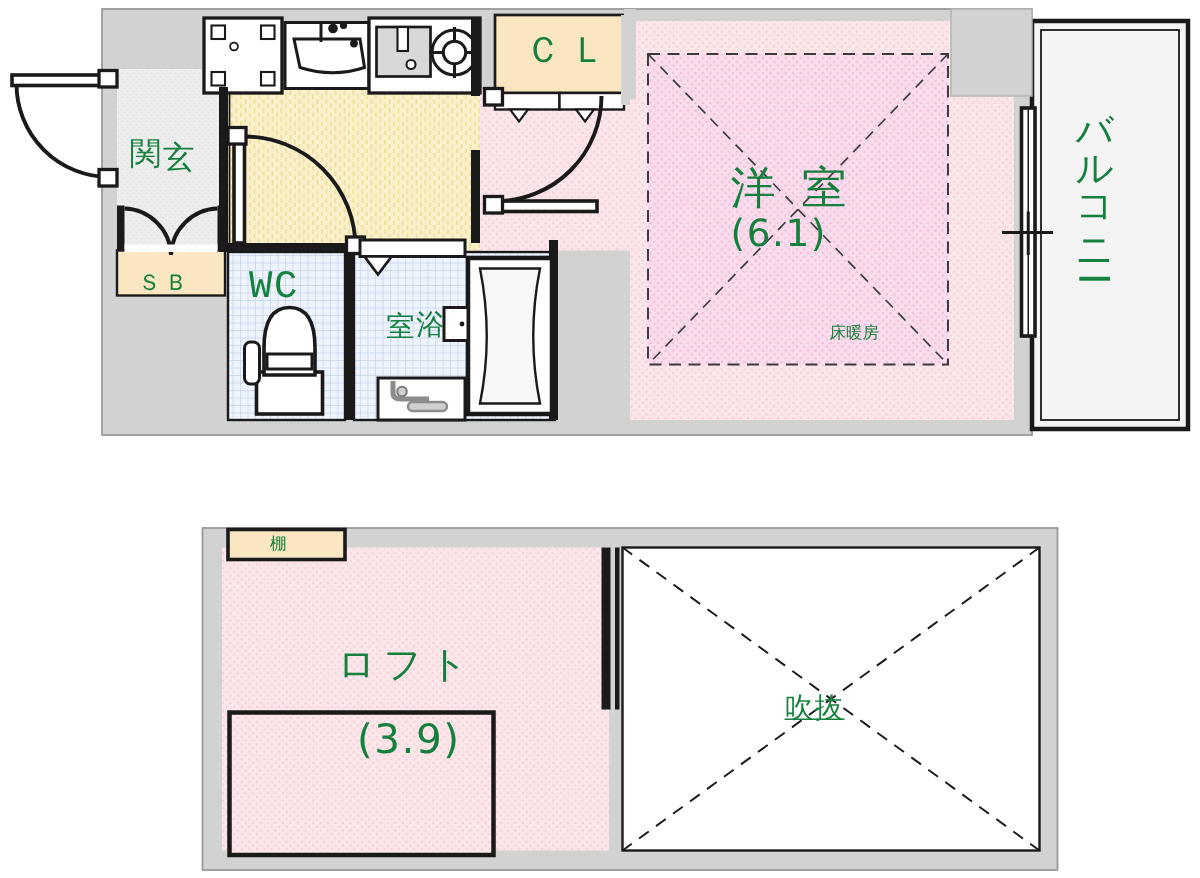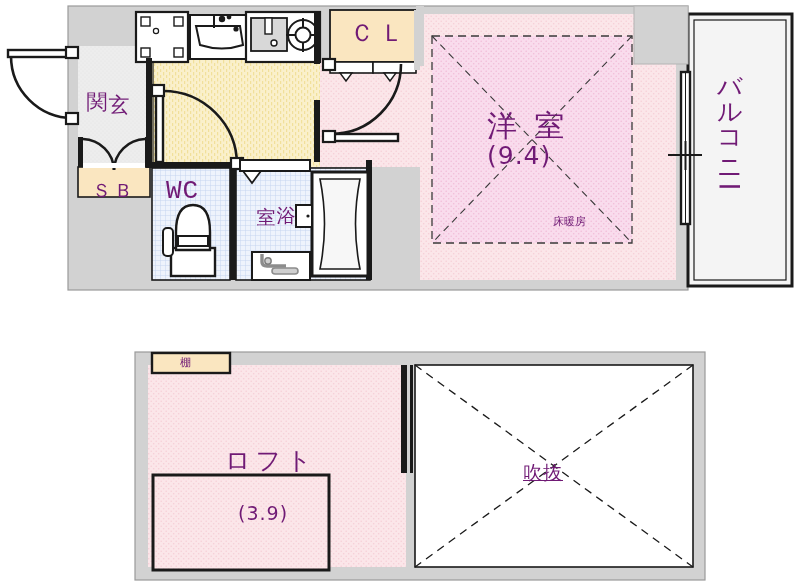--- a/index.html
+++ b/index.html
@@ -24,40 +24,40 @@
     position: absolute;
     left: 0; top: 0;
     width: 800px;
     height: 585px;
     display: block;
   }
   .lbl {
     position: absolute;
     white-space: pre;
     font-family: "DejaVu Sans", "Liberation Sans", sans-serif;
-    color: #701a75;
+    color: #15803d;
     line-height: 1.05;
     letter-spacing: 0.02em;
   }
   .lbl-vert {
     writing-mode: vertical-rl;
     text-orientation: upright;
   }
   .t-genkan { left: 86px;  top: 76px;  font-size: 21px; letter-spacing: 1px; }
-  .t-sb     { left: 92px;  top: 181px; font-size: 19px; letter-spacing: 3px; }
+  .t-sb     { left: 92px;  top: 181px; font-size: 15px; letter-spacing: 3px; }
   .t-wc     { left: 166px; top: 178px; font-size: 26px; letter-spacing: 1px; font-family: Liberation Mono, monospace; }
   .t-bath   { left: 256px; top: 191px; font-size: 19px; letter-spacing: 1px; }
   .t-cl     { left: 350px; top: 21px;  font-size: 24px; letter-spacing: 6px; }
   .t-youshitsu { left: 487px; top: 110px; font-size: 30px; letter-spacing: 4px; }
   .t-area      { left: 487px; top: 143px; font-size: 25px; letter-spacing: 1px; }
   .t-yuka   { left: 553px; top: 216px; font-size: 11px; letter-spacing: 0px; }
   .t-balcony{ left: 716px; top: 58px;  font-size: 25px; }
   .t-tana   { left: 180px; top: 357px; font-size: 11px; }
-  .t-loft   { left: 225px; top: 448px; font-size: 25px; letter-spacing: 5px; }
-  .t-loftarea { left: 238px; top: 480px; font-size: 19px; letter-spacing: 1px; margin-top: 24px; }
+  .t-loft   { left: 225px; top: 432px; font-size: 25px; letter-spacing: 5px; font-family: Liberation Mono, monospace; }
+  .t-loftarea { left: 238px; top: 480px; font-size: 27px; letter-spacing: 1px; }
   .t-fukinuke { left: 523px; top: 463px; font-size: 19px; letter-spacing: 1px; text-decoration: underline; }
 </style>
 </head>
 <body>
 
 <div class="stage">
 
   <svg class="plan" viewBox="0 0 800 585">
     <defs>
 
@@ -229,21 +229,21 @@
 
   <div class="lbl t-wc">WC</div>
 
   <div class="lbl lbl-vert t-bath">浴
 室</div>
 
   <div class="lbl t-cl">ＣＬ</div>
 
   <div class="lbl t-youshitsu">洋 室</div>
 
-  <div class="lbl t-area">(9.4)</div>
+  <div class="lbl t-area">(6.1)</div>
 
   <div class="lbl t-yuka">床暖房</div>
 
   <div class="lbl lbl-vert t-balcony">バルコニー</div>
 
   <div class="lbl t-tana">棚</div>
 
   <div class="lbl t-loft">ロフト</div>
 
   <div class="lbl t-loftarea">(3.9)</div>

